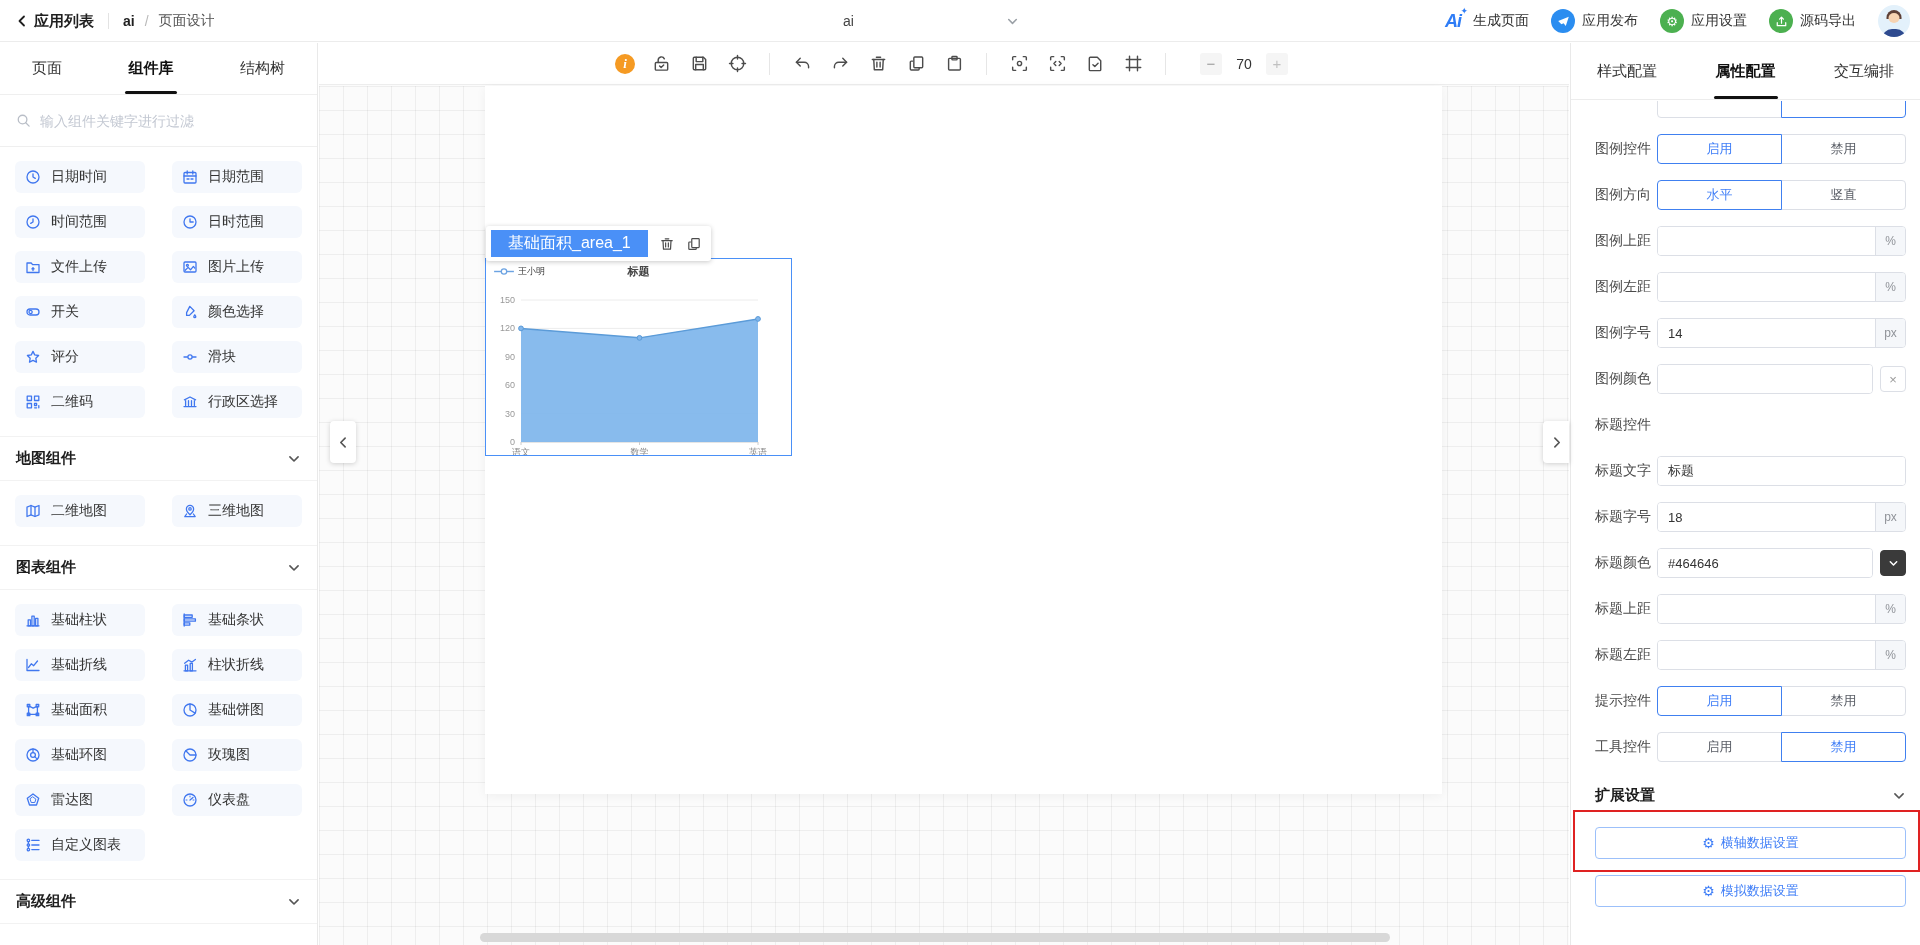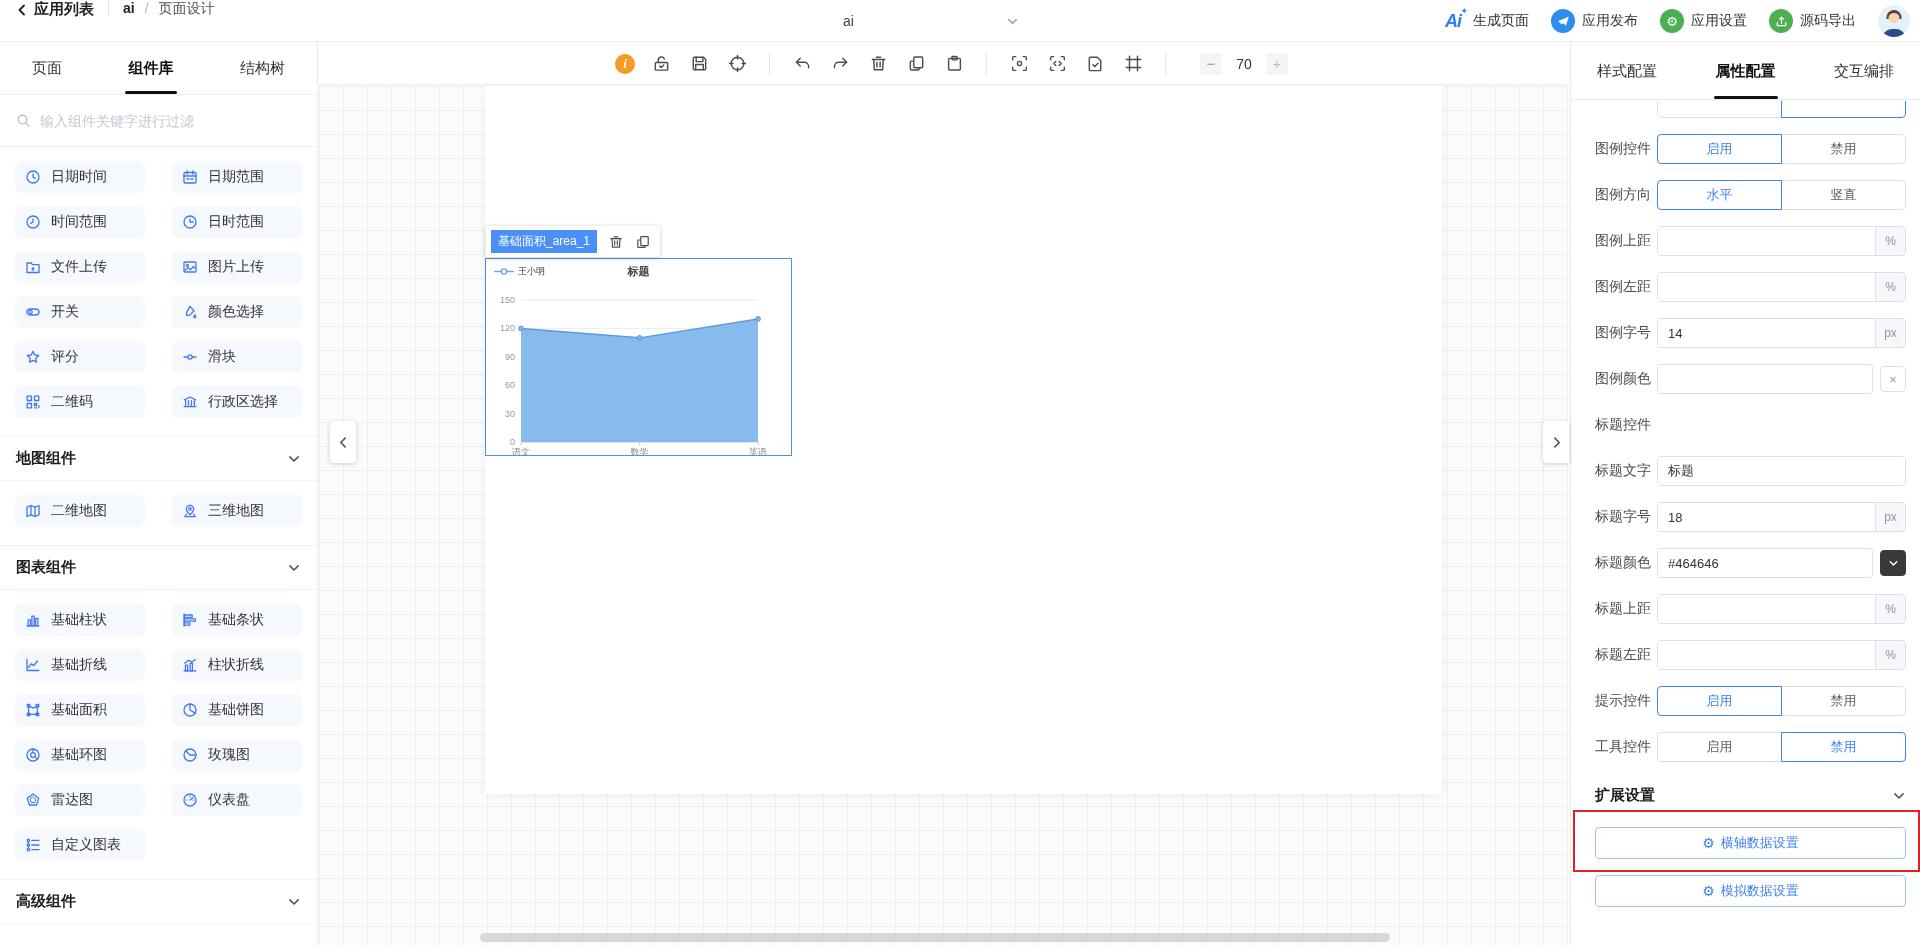--- a/index.html
+++ b/index.html
@@ -2,21 +2,21 @@
 <html><head>
 <meta charset="utf-8">
 <style>
   *{box-sizing:border-box;margin:0;padding:0}
   html,body{width:1920px;height:945px;overflow:hidden}
   body{font-family:"Liberation Sans","DejaVu Sans",sans-serif;background:#fff;color:#333;font-size:14px}
   .icon{display:inline-flex;align-items:center;justify-content:center}
 
   
   .topbar{position:absolute;top:0;left:0;right:0;height:42px;background:#fff;border-bottom:1px solid #ececec;z-index:30}
-  .tb-left{position:absolute;left:16px;top:0;height:42px;display:flex;align-items:flex-start;gap:10px}
+  .tb-left{position:absolute;left:16px;top:0;height:42px;display:flex;align-items:center;gap:10px}
   .back{display:flex;align-items:center;gap:6px;font-weight:bold;font-size:15px;color:#1f1f1f;cursor:pointer}
   .tb-div{width:1px;height:16px;background:#e3e3e3;margin:0 4px}
   .crumb-app{font-weight:bold;color:#1f1f1f}
   .crumb-sep{color:#b9b9b9}
   .crumb-page{color:#555}
   .center-sel{position:absolute;left:843px;top:0;height:42px;width:176px;display:flex;align-items:center;justify-content:space-between;cursor:pointer;color:#444}
   .tb-actions{position:absolute;right:10px;top:0;height:42px;display:flex;align-items:center;gap:22px}
   .tb-action{display:flex;align-items:center;gap:7px;color:#333;cursor:pointer}
   .circle-ic{width:24px;height:24px;border-radius:50%;display:flex;align-items:center;justify-content:center;color:#fff;font-size:13px}
   .ailogo{font-style:italic;font-weight:bold;color:#2f7df6;font-size:18px;position:relative;padding-right:5px;letter-spacing:-1px}
@@ -55,21 +55,21 @@
     background-size:24px 24px;background-color:#fbfbfb}
   .artboard{position:absolute;left:166px;top:0;width:957px;height:708px;background:#fff;box-shadow:0 2px 10px rgba(0,0,0,.05)}
   .collapse{position:absolute;width:26px;height:42px;background:#fff;border-radius:4px;box-shadow:0 1px 5px rgba(0,0,0,.18);display:flex;align-items:center;justify-content:center;color:#555;cursor:pointer;z-index:5}
   .collapse.left{left:11px;top:335px}
   .collapse.right{right:0;top:335px;border-radius:4px 0 0 4px}
   .hscroll{position:absolute;left:161px;top:847px;width:910px;height:9px;background:#d8d8d8;border-radius:5px;cursor:pointer}
 
   
   .comp{position:absolute;left:166px;top:172px;width:307px;height:198px;background:#fff;border:1px solid #4a90f7;cursor:move}
   .comp-badge{position:absolute;left:167px;top:140px;background:#fff;border-radius:3px;box-shadow:0 1px 5px rgba(0,0,0,.22);display:flex;align-items:center;gap:11px;padding:4px 9px 4px 5px;z-index:6}
-  .badge-name{background:#4a90f7;color:#fff;font-size:12px;padding:3px 7px;cursor:text;white-space:nowrap}
+  .badge-name{background:#4a90f7;color:#fff;font-size:16px;padding:3px 17px;cursor:text;white-space:nowrap}
   .badge-ic{color:#4c4c4c;cursor:pointer;display:flex}
   .legend{position:absolute;left:8px;top:6px;display:flex;align-items:center;gap:4px;font-size:9px;color:#333}
   .legend .icon{color:#6ca3e2}
   .chart-title{position:absolute;left:0;right:0;top:5px;text-align:center;font-size:11px;font-weight:bold;color:#464646}
 
   
   .panel{position:absolute;top:43px;right:0;width:350px;bottom:0;background:#fff;border-left:1px solid #e9e9e9}
   .p-tabs{height:57px;display:flex;align-items:center;justify-content:space-between;padding:0 26px;border-bottom:1px solid #ececec}
   .p-tab{font-size:15px;color:#333;cursor:pointer;position:relative;height:100%;display:flex;align-items:center}
   .p-tab.active{font-weight:bold;color:#111}

